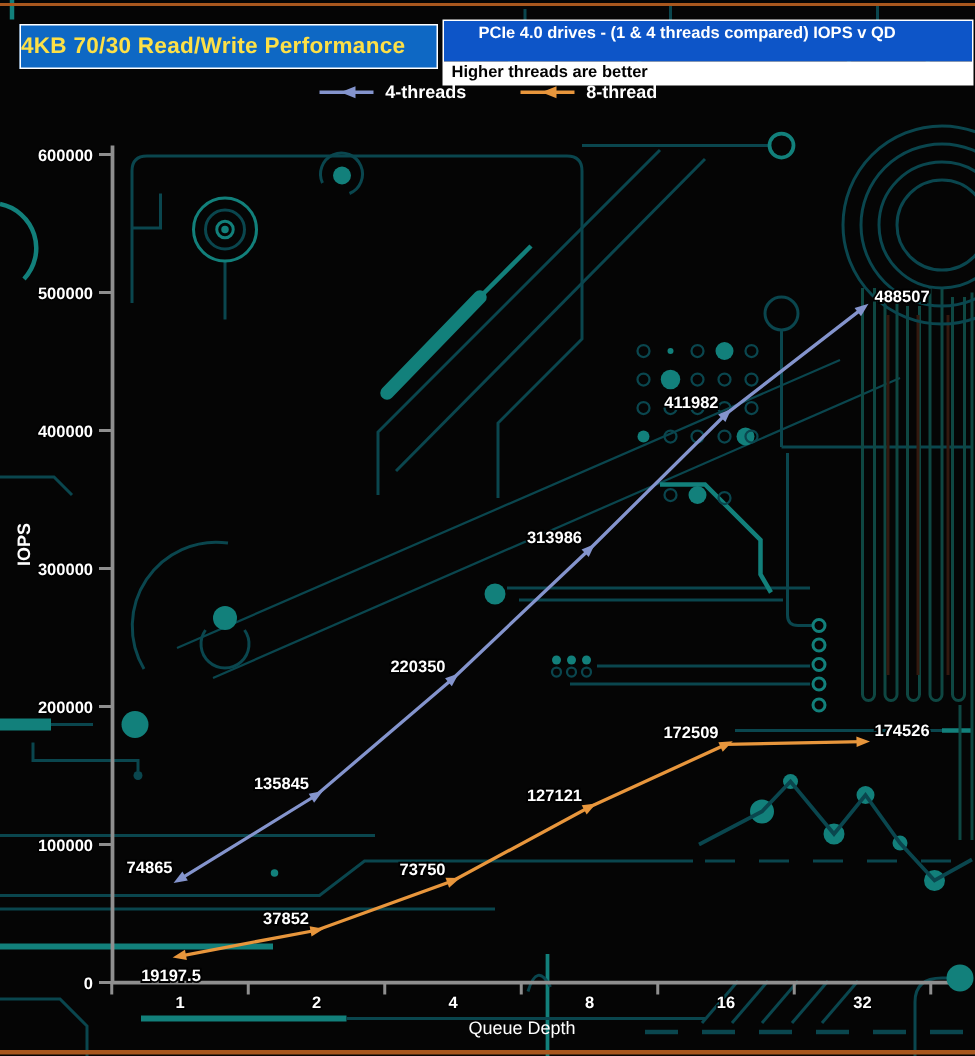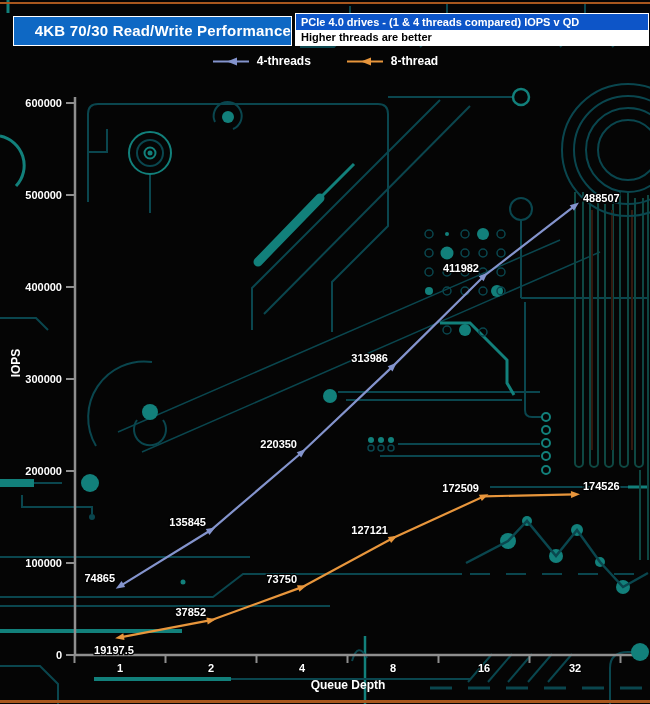--- a/index.html
+++ b/index.html
@@ -3,33 +3,33 @@
 <meta charset="utf-8">
 <style>
   html,body{margin:0;padding:0;background:#000;}
   .stage{position:relative;width:650px;height:704px;background:#050505;overflow:hidden;
          font-family:"Liberation Sans",sans-serif;}
   .stage svg.layer{position:absolute;left:0;top:0;}
   .edge-line{position:absolute;left:0;width:650px;height:2px;z-index:6;}
   .edge-top{top:2px;}
   .edge-bottom{top:700px;height:3px;}
   .title-box{position:absolute;left:13px;top:16px;width:277px;height:28px;line-height:28px;
-             text-align:right;border:1px solid #fff;color:#ffffff;font-weight:bold;font-size:15px;
+             text-align:left;border:1px solid #fff;color:#fde047;font-weight:bold;font-size:15px;
              z-index:5;letter-spacing:0.2px;}
   .sub-box{position:absolute;left:295px;top:13px;width:352px;border:1px solid #fff;z-index:5;}
-  .sub1{height:16px;line-height:16px;padding-left:5px;color:#fff;font-weight:bold;font-size:11px;}
+  .sub1{height:27px;line-height:16px;padding-left:23px;color:#fff;font-weight:bold;font-size:11px;}
   .sub2{height:15px;line-height:15px;padding-left:5px;color:#000;background:#fff;font-weight:bold;font-size:11px;}
   .legend{position:absolute;left:0;right:0;top:54px;display:flex;justify-content:center;gap:35px;
           align-items:center;z-index:5;}
   .legend-item{display:flex;align-items:center;gap:7px;}
   .legend-item span{color:#fff;font-weight:bold;font-size:12px;}
   .ylabel{position:absolute;left:-16px;top:356px;width:64px;text-align:center;color:#fff;
           font-weight:bold;font-size:12px;transform:rotate(-90deg);z-index:4;}
   .xlabel{position:absolute;left:248px;top:678px;width:200px;text-align:center;color:#fff;
-          font-weight:bold;font-size:12px;z-index:4;}
+          font-weight:normal;font-size:12px;z-index:4;}
   text.tick{font-family:"Liberation Sans",sans-serif;font-size:11px;font-weight:bold;fill:#fff;
             paint-order:stroke;stroke:#000;stroke-width:2px;}
   text.dlabel{font-family:"Liberation Sans",sans-serif;font-size:11px;font-weight:bold;fill:#fff;
             paint-order:stroke;stroke:#000;stroke-width:2.5px;}
 </style>
 </head>
 <body>
 
 <div class="stage">
   <svg id="bg" class="layer" width="650" height="704" style="z-index:1">

